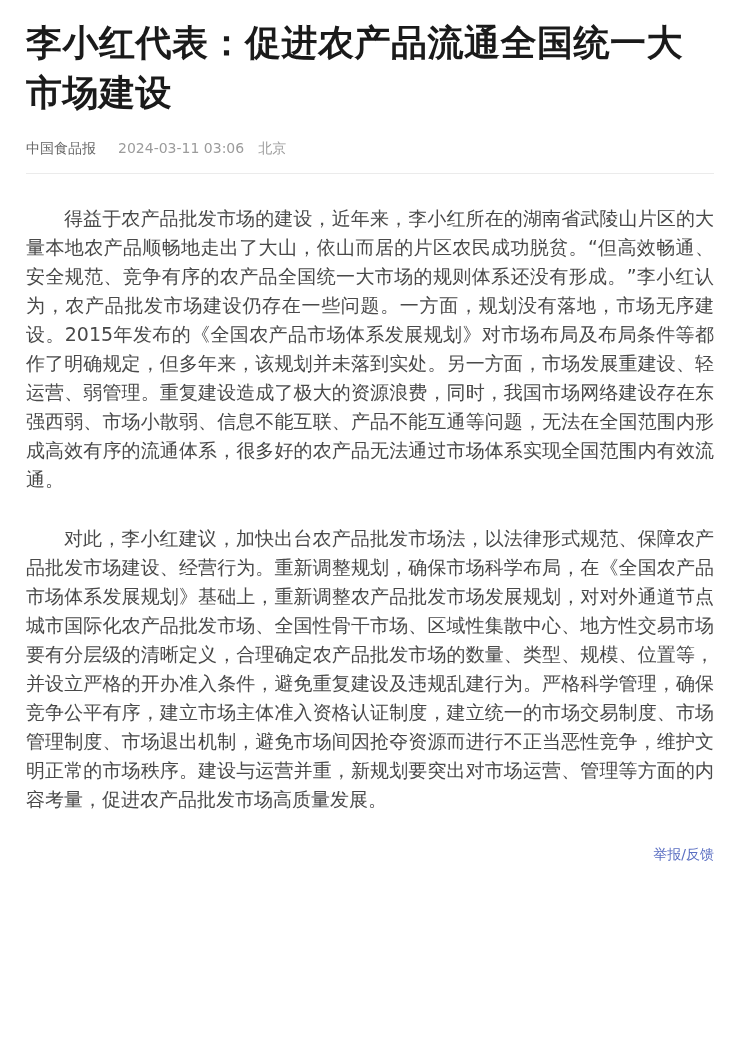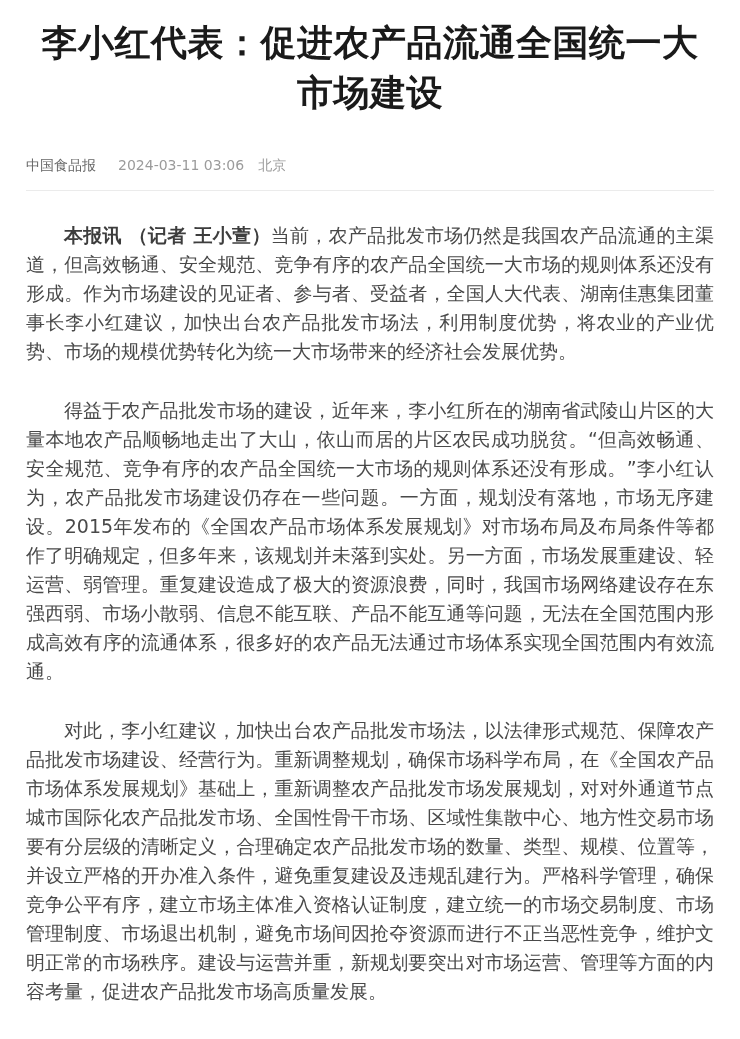--- a/index.html
+++ b/index.html
@@ -22,24 +22,23 @@
     min-height: 1039px;
     padding: 18px 26px 0 26px;
     background: var(--background);
   }
   .article-title{
     font-size: 36px;
     line-height: 50px;
     font-weight: 700;
     color: var(--title);
     letter-spacing: 0.5px;
-    text-align: center;
   }
   .meta-row{
-    margin-top: 37px;
+    margin-top: 20px;
     font-size: 14px;
     line-height: 20px;
     color: var(--meta-time);
     display: flex;
     align-items: center;
   }
   .meta-row .source{
     color: var(--meta-source);
     margin-right: 22px;
   }
@@ -88,21 +87,20 @@
 
   <div class="meta-row">
     <span class="source">中国食品报</span>
     <span class="time">2024-03-11 03:06</span>
     <span class="location">北京</span>
   </div>
 
   <hr class="divider">
 
   <div class="article-body">
-    <p><strong>本报讯 （记者 王小萱）</strong><span>当前，农产品批发市场仍然是我国农产品流通的主渠道，但高效畅通、安全规范、竞争有序的农产品全国统一大市场的规则体系还没有形成。作为市场建设的见证者、参与者、受益者，全国人大代表、湖南佳惠集团董事长李小红建议，加快出台农产品批发市场法，利用制度优势，将农业的产业优势、市场的规模优势转化为统一大市场带来的经济社会发展优势。</span></p>
 
     <p>得益于农产品批发市场的建设，近年来，李小红所在的湖南省武陵山片区的大量本地农产品顺畅地走出了大山，依山而居的片区农民成功脱贫。“但高效畅通、安全规范、竞争有序的农产品全国统一大市场的规则体系还没有形成。”李小红认为，农产品批发市场建设仍存在一些问题。一方面，规划没有落地，市场无序建设。2015年发布的《全国农产品市场体系发展规划》对市场布局及布局条件等都作了明确规定，但多年来，该规划并未落到实处。另一方面，市场发展重建设、轻运营、弱管理。重复建设造成了极大的资源浪费，同时，我国市场网络建设存在东强西弱、市场小散弱、信息不能互联、产品不能互通等问题，无法在全国范围内形成高效有序的流通体系，很多好的农产品无法通过市场体系实现全国范围内有效流通。</p>
 
     <p>对此，李小红建议，加快出台农产品批发市场法，以法律形式规范、保障农产品批发市场建设、经营行为。重新调整规划，确保市场科学布局，在《全国农产品市场体系发展规划》基础上，重新调整农产品批发市场发展规划，对对外通道节点城市国际化农产品批发市场、全国性骨干市场、区域性集散中心、地方性交易市场要有分层级的清晰定义，合理确定农产品批发市场的数量、类型、规模、位置等，并设立严格的开办准入条件，避免重复建设及违规乱建行为。严格科学管理，确保竞争公平有序，建立市场主体准入资格认证制度，建立统一的市场交易制度、市场管理制度、市场退出机制，避免市场间因抢夺资源而进行不正当恶性竞争，维护文明正常的市场秩序。建设与运营并重，新规划要突出对市场运营、管理等方面的内容考量，促进农产品批发市场高质量发展。</p>
   </div>
 
   <div class="report-row">
     <a class="report-link">举报/反馈</a>
   </div>
 

